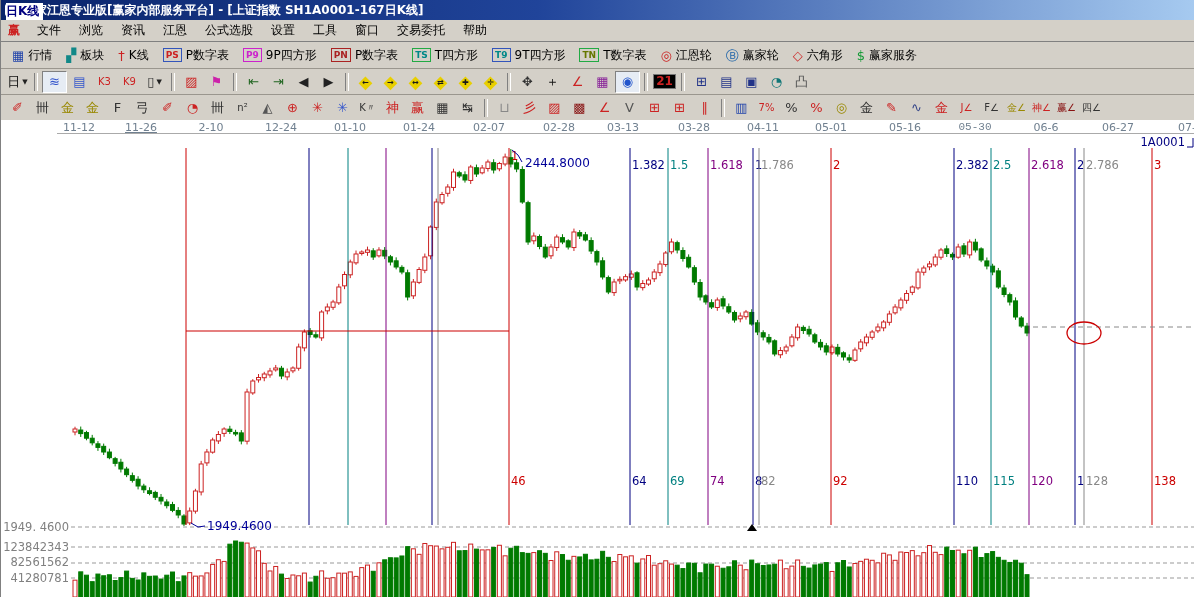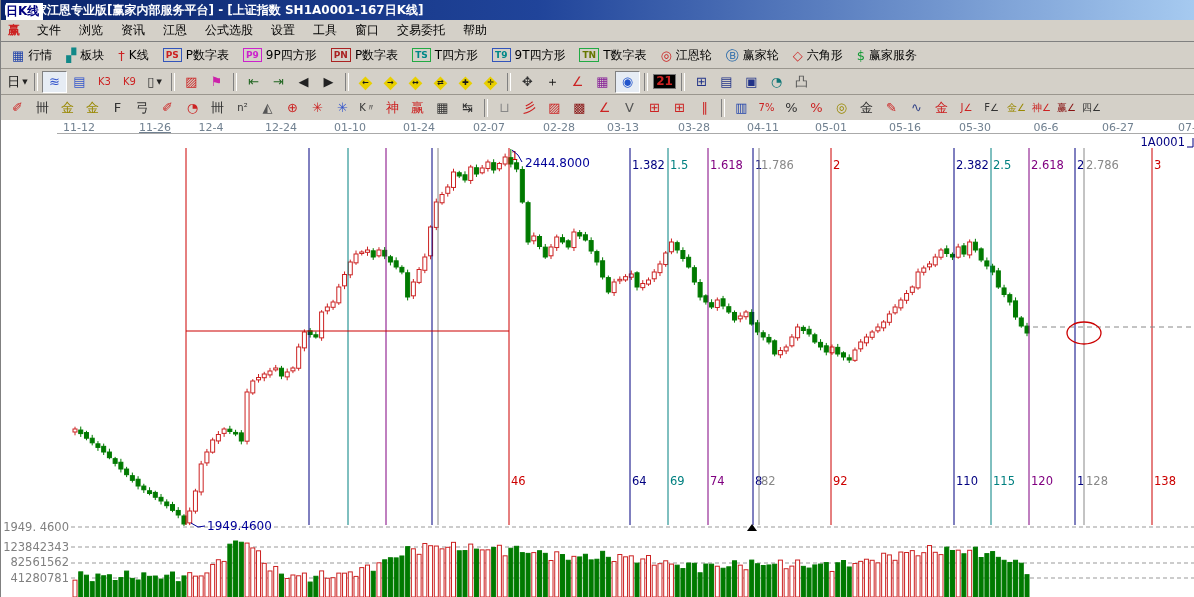--- a/index.html
+++ b/index.html
@@ -366,33 +366,33 @@
         <span style="color: rgb(136, 17, 17); font-size: 10px;">赢∠</span>
       </div>
       <div class="ti">
         <span style="color: rgb(51, 51, 51); font-size: 10px;">四∠</span>
       </div>
     </div>
 
   <div class="datestrip">
     <div class="rule"></div>
   <span class="date-label" style="left: 78px;">11-12</span>
-      <span class="date-label" style="left: 154px; text-decoration: underline;">11-26</span>
-      <span class="date-label" style="left: 210px;">12-4</span>
+      <span class="date-label" style="left: 140px; text-decoration: underline;">11-26</span>
+      <span class="date-label" style="left: 210px;">2-10</span>
       <span class="date-label" style="left: 280px;">12-24</span>
       <span class="date-label" style="left: 349px;">01-10</span>
       <span class="date-label" style="left: 418px;">01-24</span>
       <span class="date-label" style="left: 488px;">02-07</span>
       <span class="date-label" style="left: 558px;">02-28</span>
       <span class="date-label" style="left: 622px;">03-13</span>
       <span class="date-label" style="left: 693px;">03-28</span>
       <span class="date-label" style="left: 762px;">04-11</span>
       <span class="date-label" style="left: 830px;">05-01</span>
       <span class="date-label" style="left: 904px;">05-16</span>
-      <span class="date-label" style="left: 974px;">05-30</span>
+      <span class="date-label" style="left: 974px; font-family: Liberation Mono, monospace;">05-30</span>
       <span class="date-label" style="left: 1045px;">06-6</span>
       <span class="date-label" style="left: 1117px;">06-27</span>
       <span class="date-label" style="left: 1186px;">07-</span>
     </div>
   <div class="pane-label">日K线</div>
 
   <svg id="chart-svg" width="1194" height="463" viewBox="0 0 1194 463">
       <line x1="70" y1="393" x2="1194" y2="393" stroke="#999999" stroke-dasharray="4,3"></line>
       <line x1="70" y1="413" x2="1194" y2="413" stroke="#999999" stroke-dasharray="4,3"></line>
       <line x1="70" y1="429" x2="1194" y2="429" stroke="#999999" stroke-dasharray="4,3"></line>

